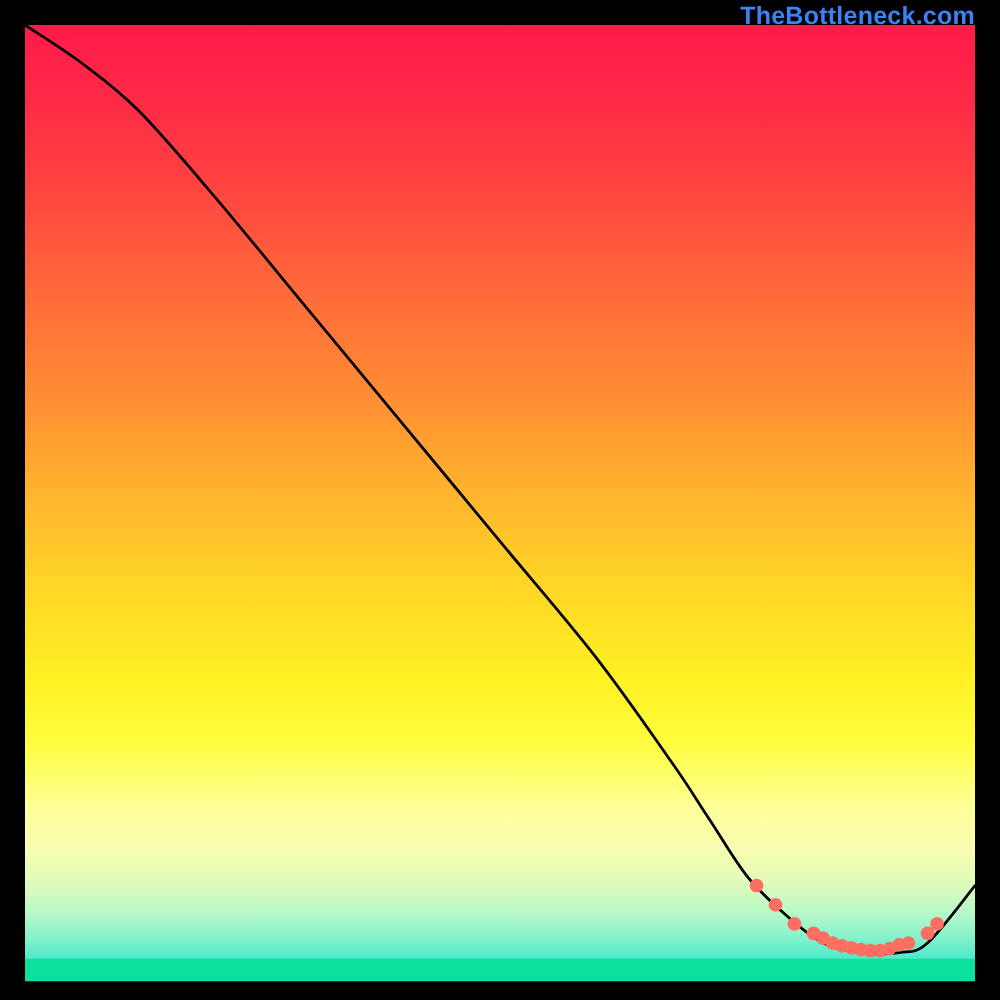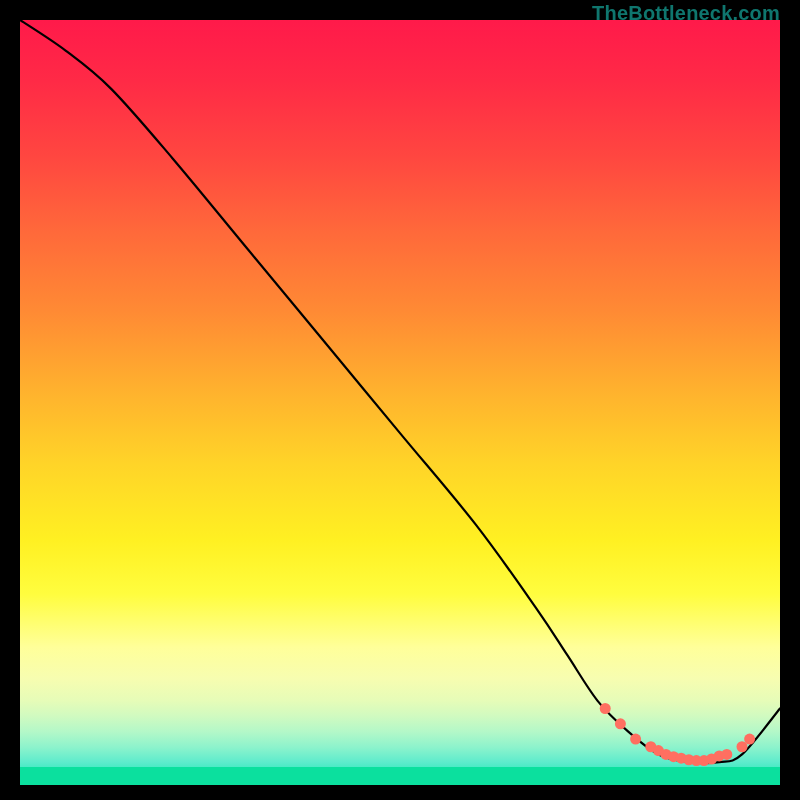--- a/index.html
+++ b/index.html
@@ -54,21 +54,21 @@
   svg {
     display: block;
   }
   .attrib {
     position: absolute;
     top: 2px;
     right: 20px;
     font-family: Arial, Helvetica, sans-serif;
     font-size: 20px;
     font-weight: 600;
-    color: #0f766e;
+    color: #3b82f6;
     letter-spacing: 0.2px;
   }
 </style>
 </head>
 <body>
 
 <div class="stage">
   <div class="attrib">TheBottleneck.com</div>
 
   <div class="frame">

